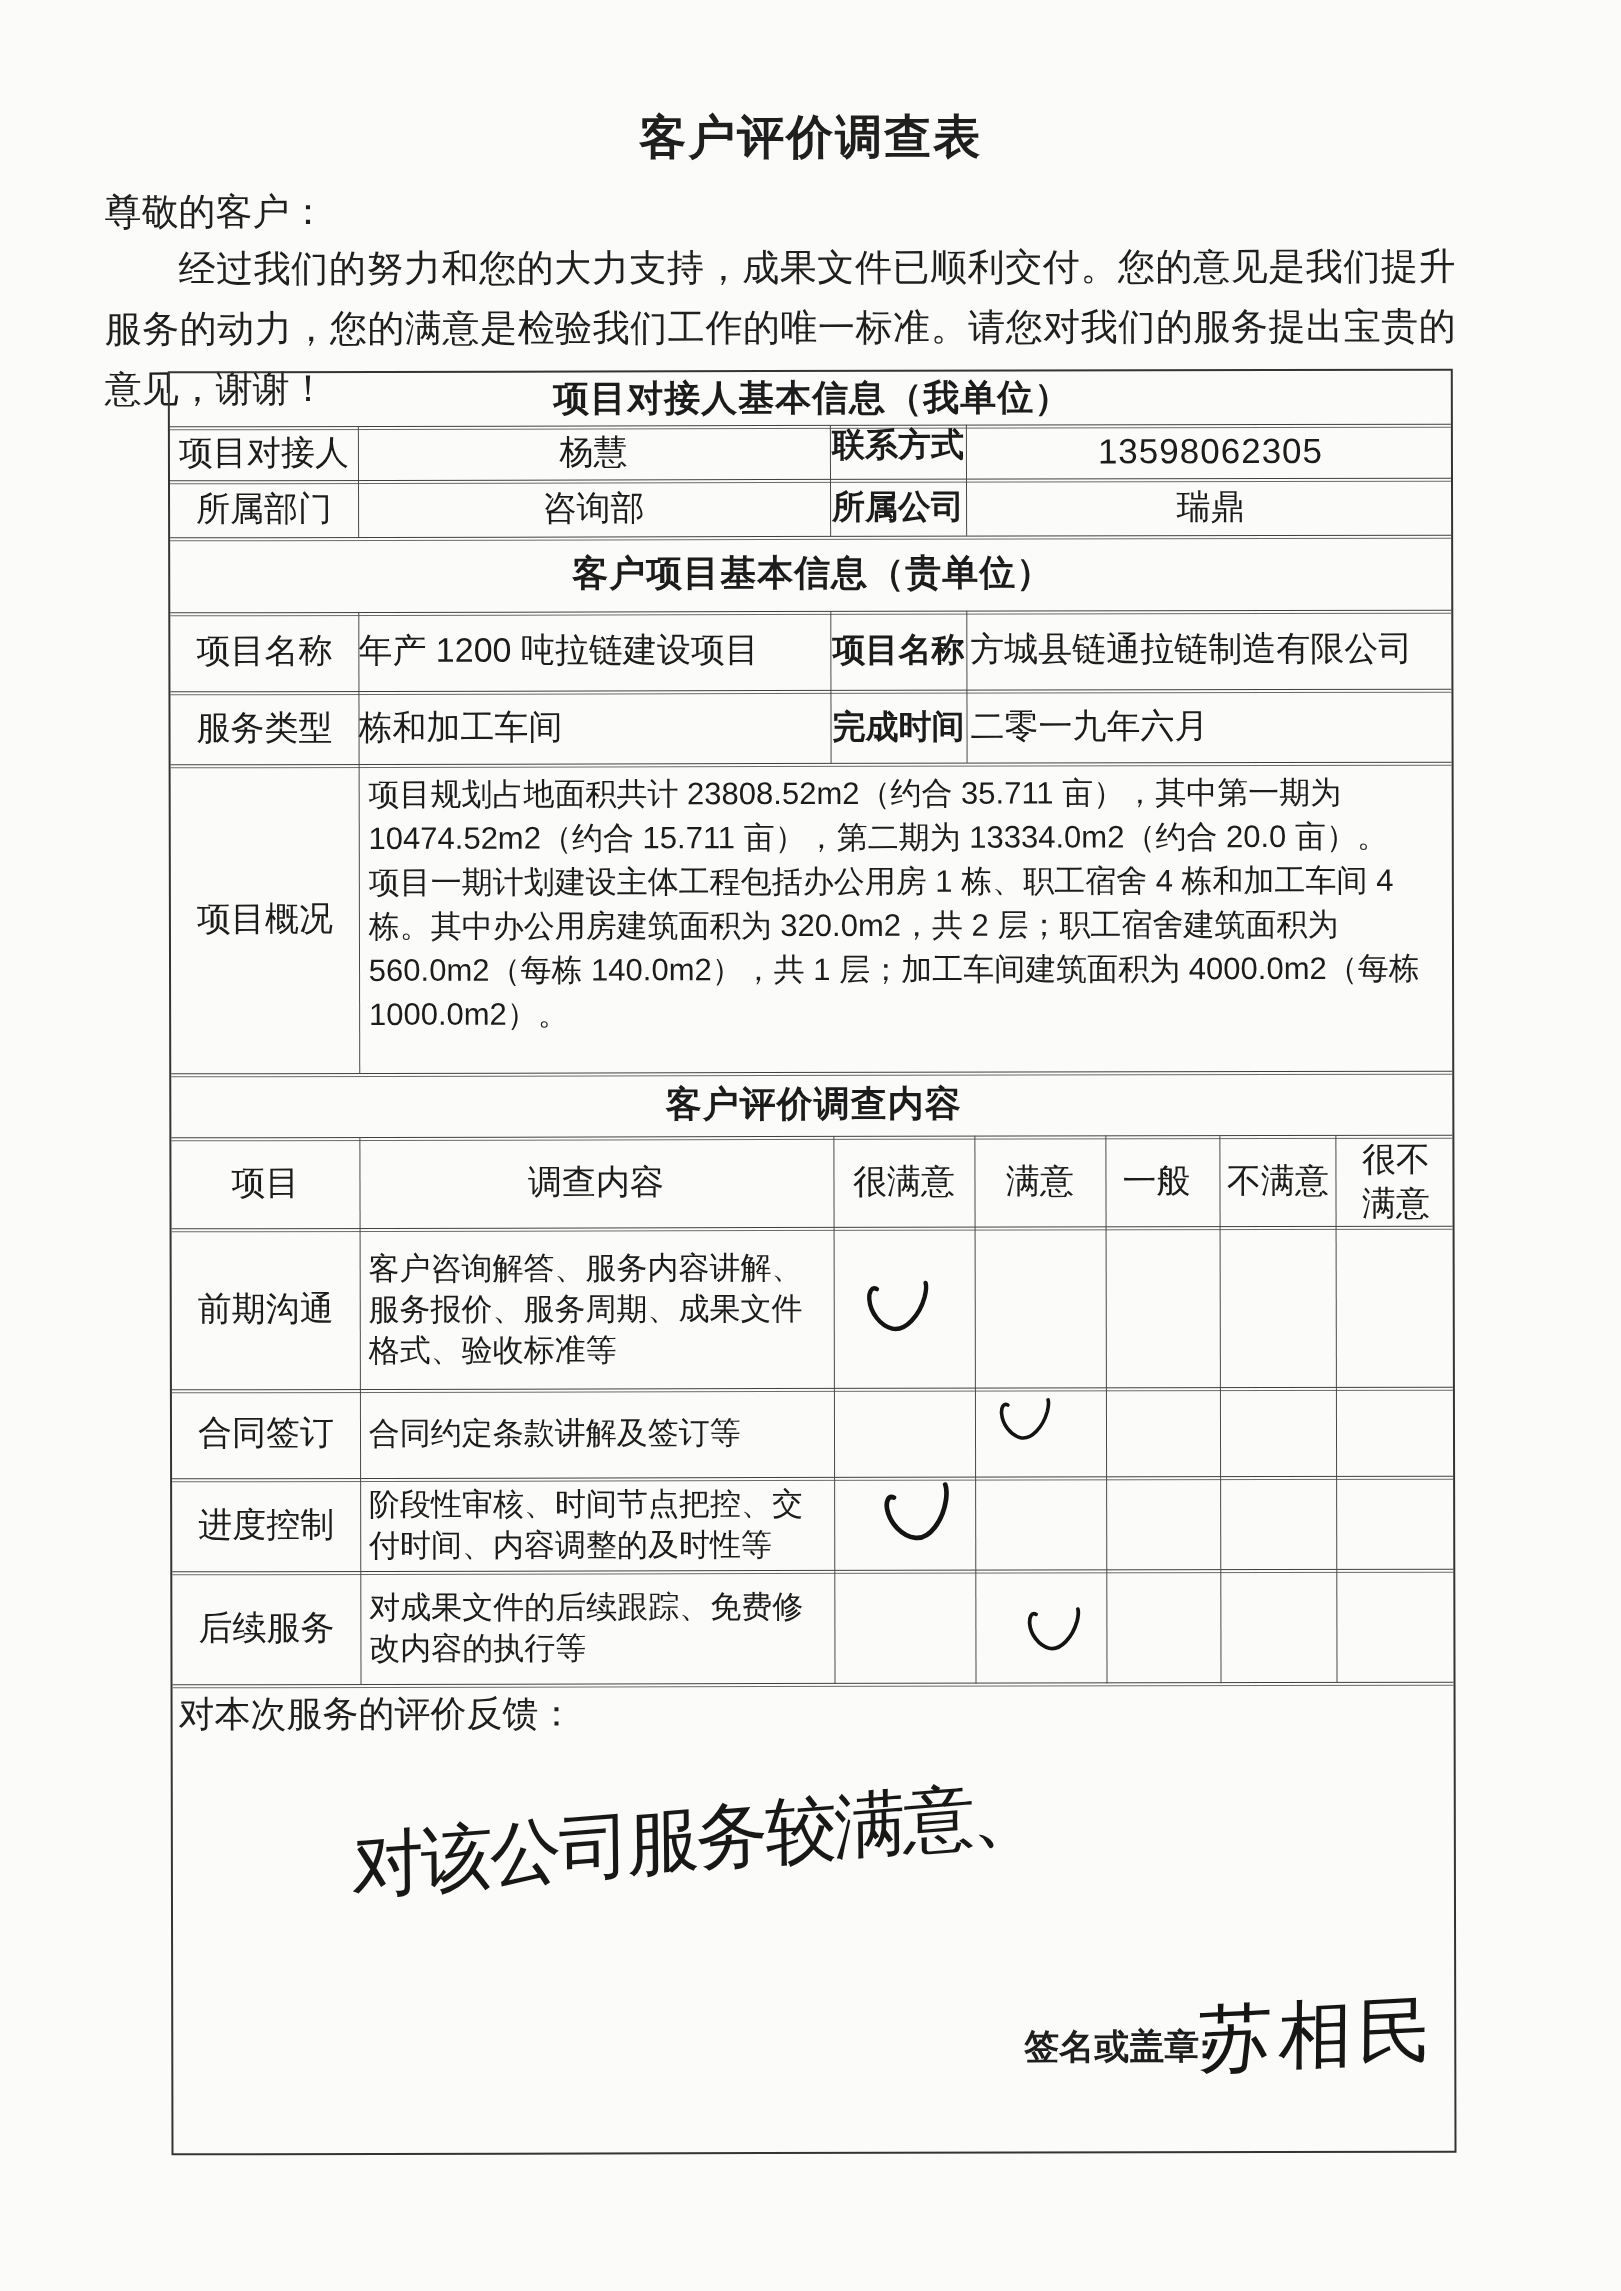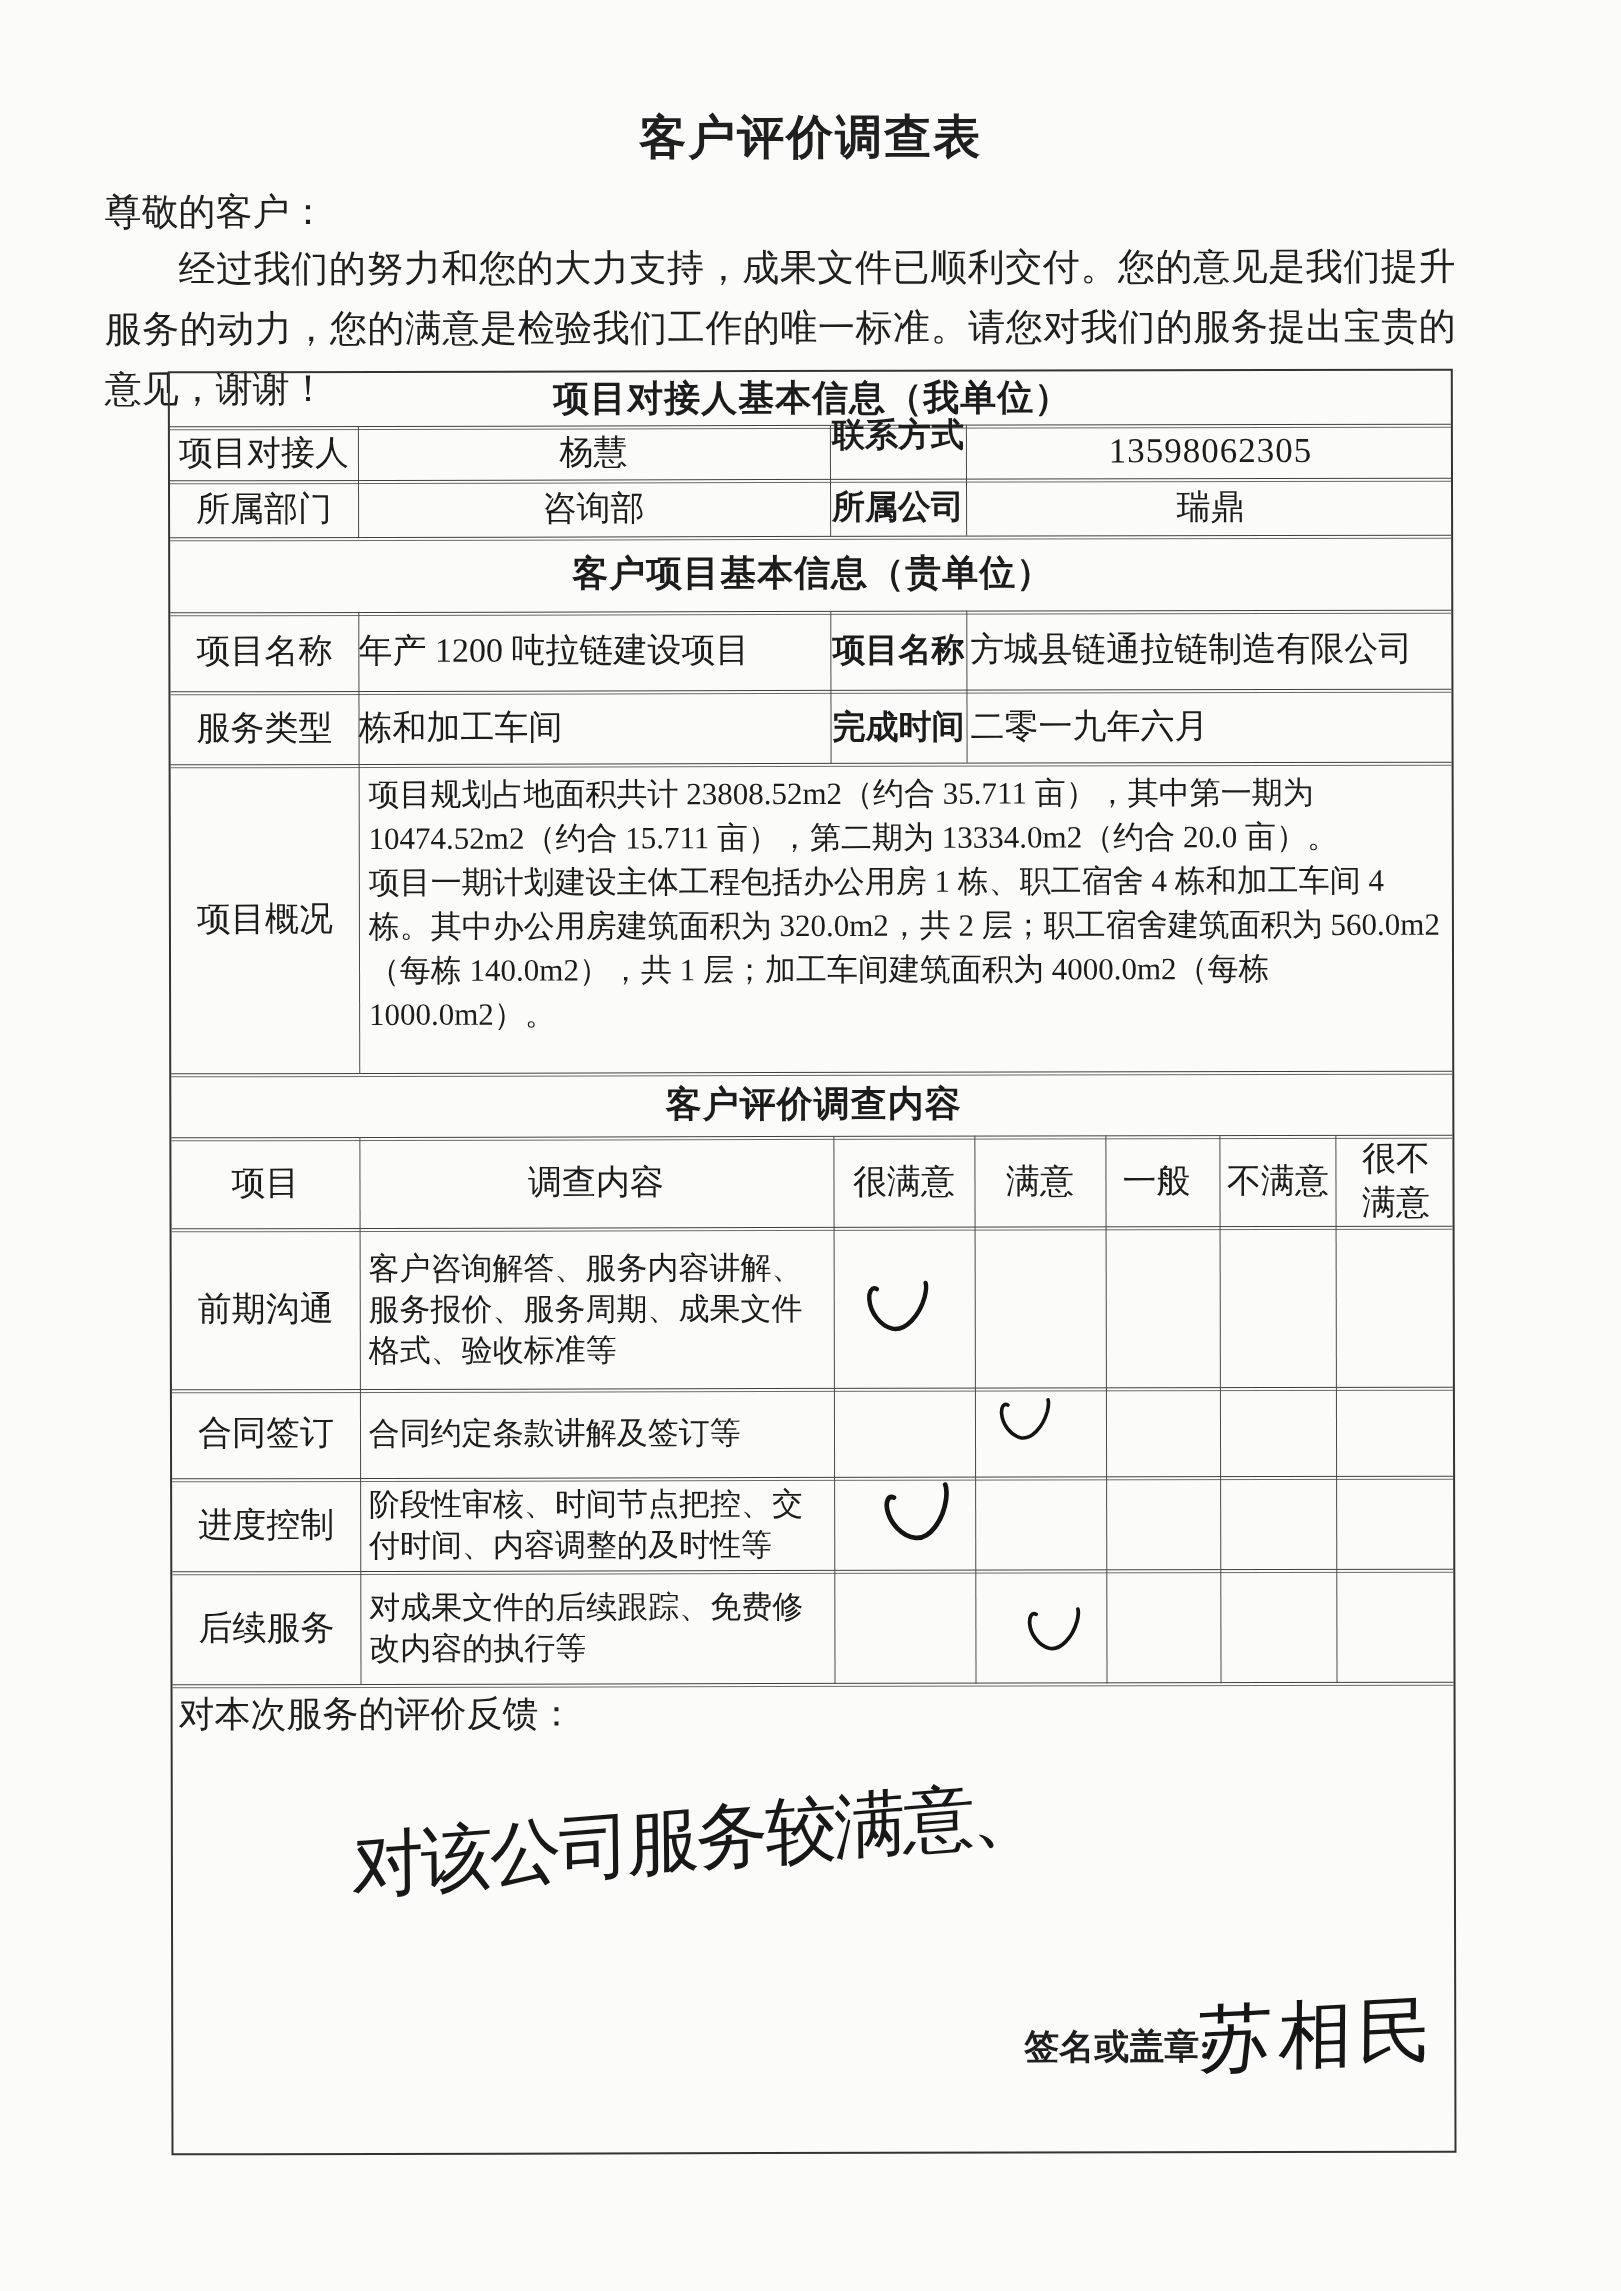--- a/index.html
+++ b/index.html
@@ -1,19 +1,19 @@
 <!DOCTYPE html>
 <html lang="zh"><head>
 <meta charset="utf-8">
 <style>
   html,body{margin:0;padding:0;background:#e8e8e8;}
   .sheet{
     position:relative; width:1621px; height:2292px;
     background:#fbfbfa; overflow:hidden;
-    font-family:Liberation Serif, serif;
+    font-family:Liberation Sans, sans-serif;
     color:#1f1f1f;
   }
   .tilt{position:absolute; inset:0; transform:rotate(-0.12deg); transform-origin:50% 0;}
   .doc-title{
     position:absolute; left:0; top:106px; width:100%;
     text-align:center; font-size:47px; font-weight:bold; letter-spacing:2px;
   }
   .greeting{position:absolute; left:104px; top:186px; font-size:37px;}
   .intro{
     position:absolute; left:104px; top:238px; width:1351px;
@@ -94,21 +94,21 @@
     <div class="vline" style="left:662px;  top:764px; height:548px"></div>
     <div class="vline" style="left:803px;  top:764px; height:548px"></div>
     <div class="vline" style="left:934px;  top:764px; height:548px"></div>
     <div class="vline" style="left:1048px; top:764px; height:548px"></div>
     <div class="vline" style="left:1164px; top:764px; height:548px"></div>
 
     <div class="c band" style="left:0;top:0;width:1285px;height:53px">项目对接人基本信息（我单位）</div>
 
     <div class="c" style="left:0;top:53px;width:188px;height:54px">项目对接人</div>
     <div class="c" style="left:188px;top:53px;width:471px;height:54px">杨慧</div>
-    <div class="c blabel" style="left:660px;top:43px;width:136px;height:40px">联系方式</div>
+    <div class="c blabel" style="left:660px;top:53px;width:136px;height:40px">联系方式</div>
     <div class="c num" style="left:796px;top:53px;width:489px;height:54px">13598062305</div>
 
     <div class="c" style="left:0;top:107px;width:188px;height:57px">所属部门</div>
     <div class="c" style="left:188px;top:107px;width:471px;height:57px">咨询部</div>
     <div class="c blabel" style="left:660px;top:107px;width:136px;height:57px">所属公司</div>
     <div class="c" style="left:796px;top:107px;width:489px;height:57px">瑞鼎</div>
 
     <div class="c band" style="left:0;top:164px;width:1285px;height:75px">客户项目基本信息（贵单位）</div>
 
     <div class="c" style="left:0;top:239px;width:188px;height:78px">项目名称</div>

